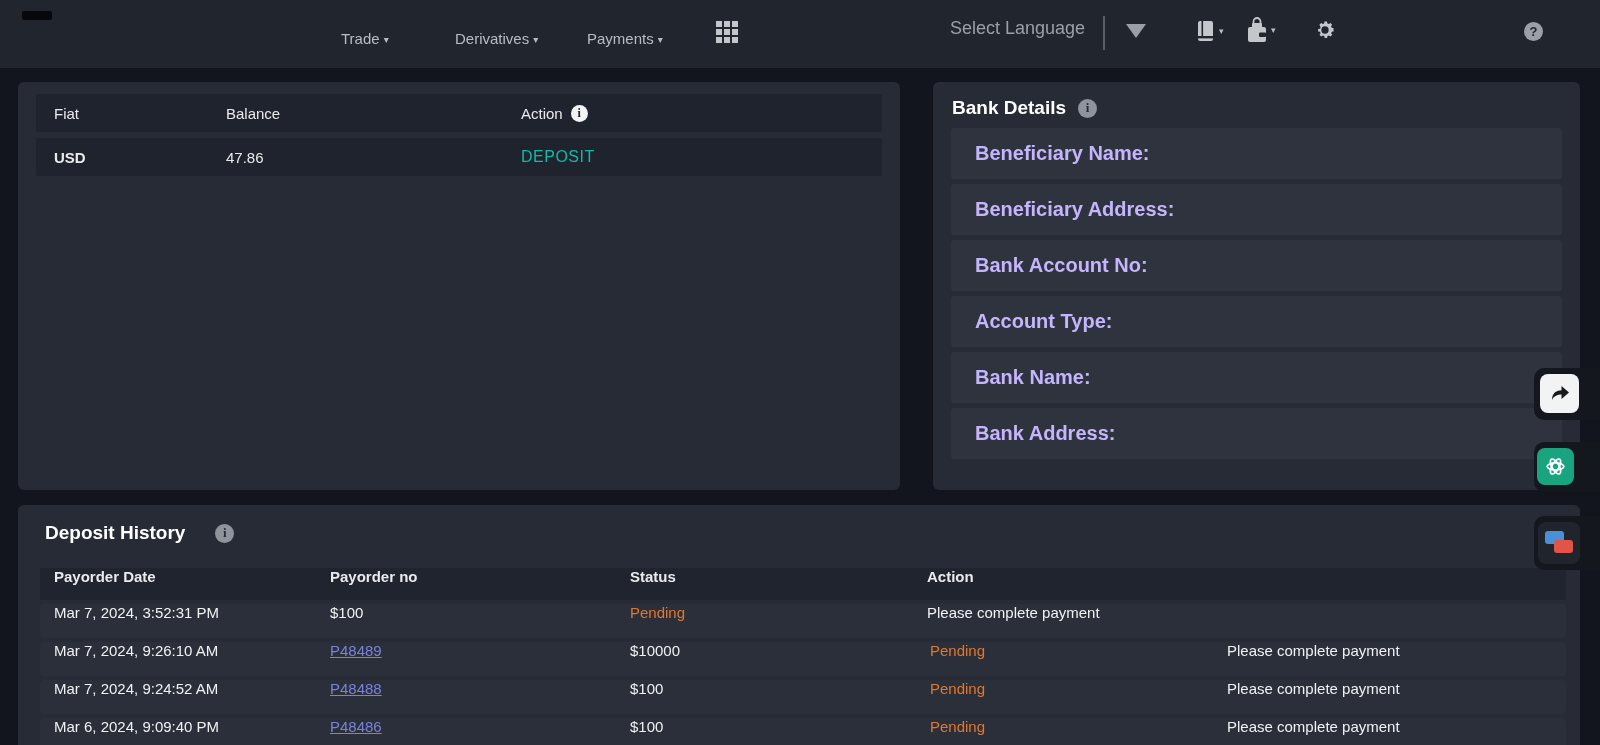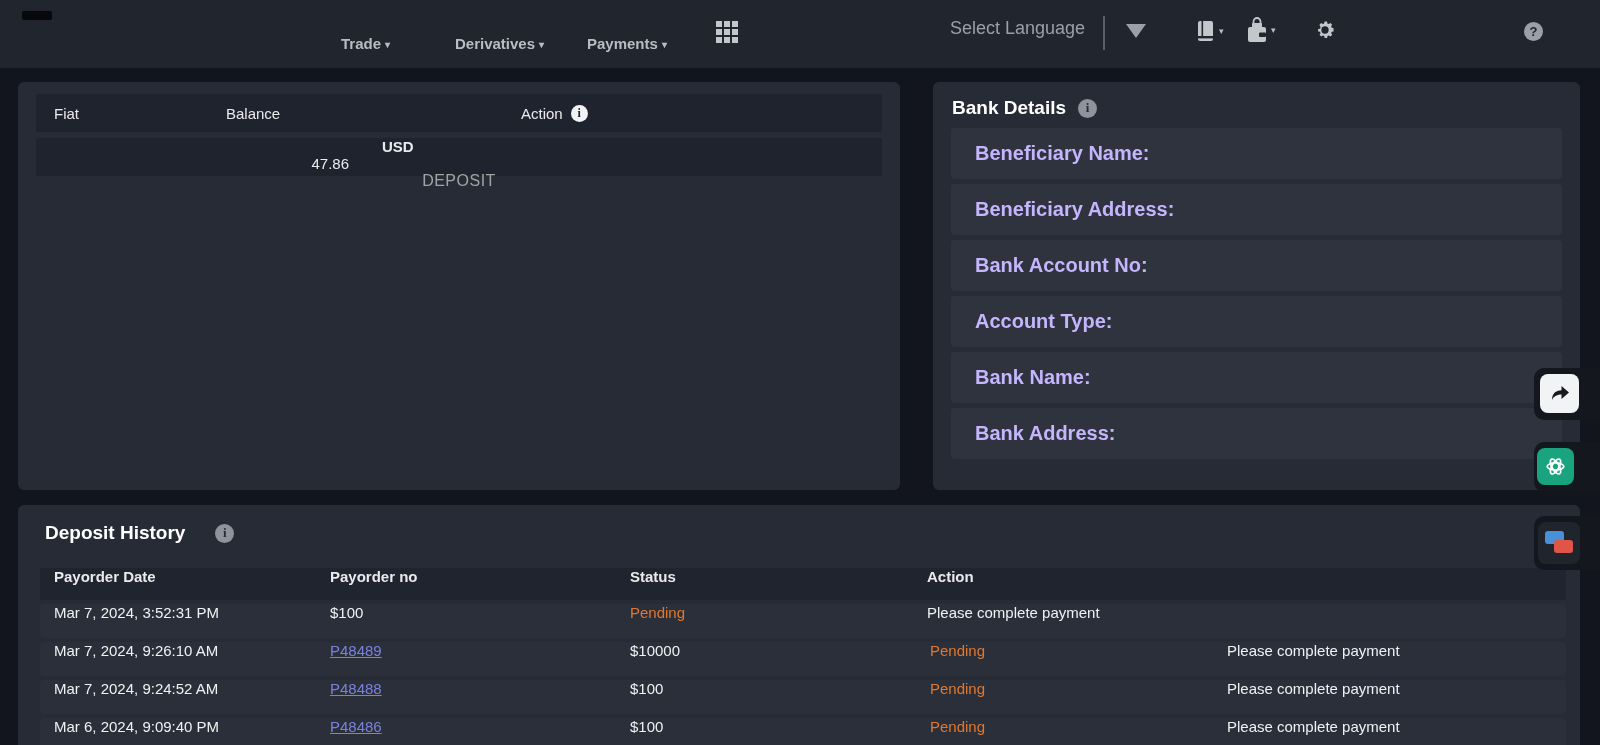--- a/index.html
+++ b/index.html
@@ -13,22 +13,22 @@
   
   .topbar {
     position:absolute; left:0; top:0; width:1600px; height:68px;
     background:#21252e;
   }
   .logo-smudge {
     position:absolute; left:22px; top:11px; width:30px; height:9px;
     background:#07080b; border-radius:2px;
   }
   .nav-item {
-    position:absolute; top:34px; height:24px; line-height:20px;
-    color:#b9bdc3; font-size:15px; cursor:pointer; white-space:nowrap;font-weight:bold;
+    position:absolute; top:22px; height:24px; line-height:34px;
+    color:#b9bdc3; font-size:15px; cursor:pointer; white-space:nowrap;
   }
   .nav-caret { font-size:10px; color:#b9bdc3; margin-left:4px; vertical-align:1px; }
   .grid-icon {
     position:absolute; left:716px; top:21px; width:25px; height:25px;
     display:grid; grid-template-columns:repeat(3,6px); grid-template-rows:repeat(3,6px);
     gap:2px; cursor:pointer;
   }
   .grid-icon span { background:#c3c6cb; width:6px; height:6px; }
   .lang-label {
     position:absolute; left:950px; top:18px; font-size:18px; color:#9aa0a8; cursor:pointer;
@@ -54,26 +54,26 @@
   #bank-panel   { left:933px; top:82px;  width:647px;  height:408px; }
   #history-panel{ left:18px;  top:505px; width:1562px; height:290px; }
 
   
   .f-row {
     position:absolute; left:18px; width:846px; height:38px;
     background:#1f232d; border-radius:3px;
     display:flex; align-items:center; font-size:15px;
   }
   .f-head { top:12px; color:#e9eaec; }
-  .f-data { top:56px;flex-direction:column; }
+  .f-data { top:56px; }
   .f-c1 { width:190px; padding-left:18px; }
   .f-c2 { width:295px; }
   .f-c3 { flex:1; display:flex; align-items:center; gap:8px; }
   .bold { font-weight:bold; }
-  .deposit-link { font-size:16px; letter-spacing:.5px; cursor:pointer; color:#a3a3a3; }
+  .deposit-link { font-size:16px; letter-spacing:.5px; cursor:pointer; color:#14b8a6; }
 
   .info-circle {
     display:inline-flex; align-items:center; justify-content:center;
     border-radius:50%; font-weight:bold; font-family:"Liberation Serif", serif;
   }
   .info-white { width:17px; height:17px; background:#f2f3f5; color:#1f232d; font-size:12px; }
   .info-gray  { width:19px; height:19px; background:#8f949c; color:#262b35; font-size:13px; }
 
   
   .panel-title {

